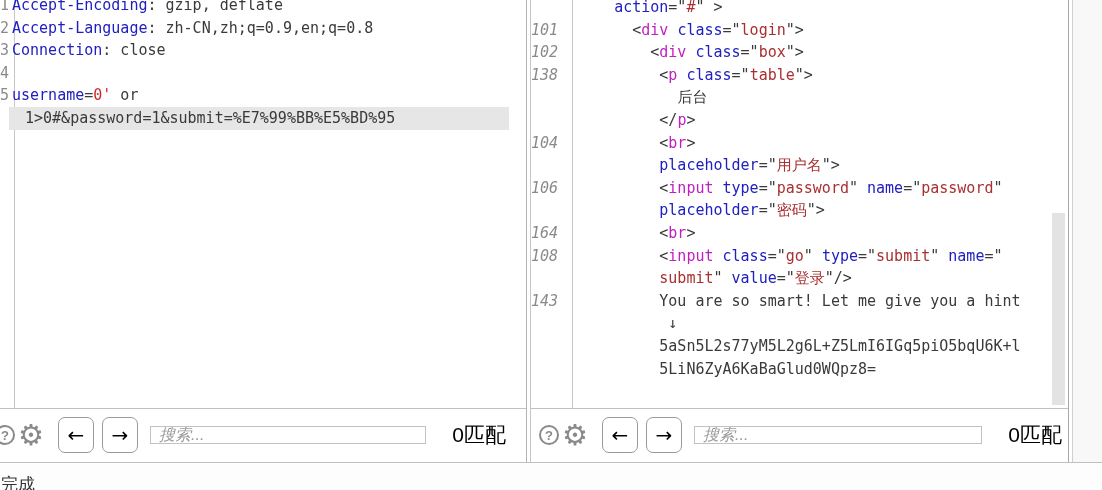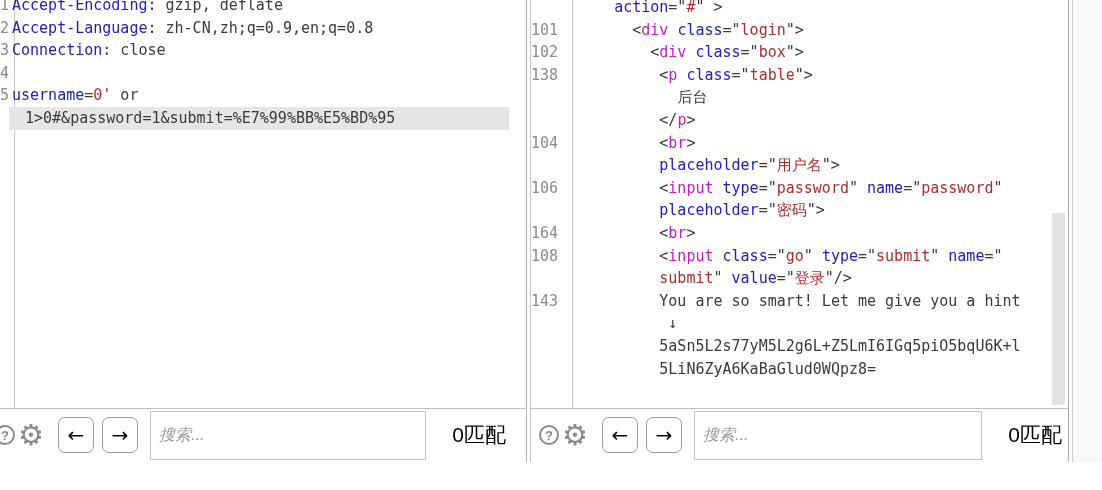--- a/index.html
+++ b/index.html
@@ -22,21 +22,21 @@
   .panel-right .gutter-line{left:41px;}
 
   .rows{position:relative;}
   .panel-left .rows{margin-top:-6px;}
   .panel-right .rows{margin-top:-4px;}
 
   .code-row{display:flex;height:22.6px;line-height:22.6px;
     font-family:"DejaVu Sans Mono","Liberation Mono",monospace;font-size:15px;}
   .gutter{flex:none;text-align:right;color:var(--line-number);}
   .panel-left .gutter{width:9px;padding-right:5px;}
-  .panel-right .gutter{width:33px;padding-right:8px;}
+  .panel-right .gutter{width:33px;padding-right:8px;font-style:italic;}
   .code{flex:1;white-space:pre;color:var(--plain);padding-left:3px;}
   .panel-right .code{padding-left:5px;}
   .code-row.hl .code{position:relative;z-index:0;padding-left:16px;}
   .code-row.hl .code::before{content:"";position:absolute;top:0;bottom:0;left:0;right:17px;
     background:var(--highlight-bg);z-index:-1;}
   .tk-hdr{color:var(--header-name);}
   .tk-attr{color:var(--attr-name);}
   .tk-tag{color:var(--tag-name);}
   .tk-val{color:var(--attr-value);}
   .tk-pval{color:var(--param-value);}
@@ -50,21 +50,21 @@
   .help-icon{flex:none;width:20px;height:20px;border:2px solid #8a8a8a;border-radius:50%;
     color:#8a8a8a;font-size:13px;font-weight:bold;display:flex;align-items:center;justify-content:center;
     margin-right:3px;background:#fff;cursor:pointer;}
   .panel-left .help-icon{margin-left:-5px;}
   .gear-icon{flex:none;font-family:"DejaVu Sans",sans-serif;font-size:29px;line-height:1;color:#8a8a8a;
     margin-right:14px;cursor:pointer;}
   .nav-btn{flex:none;width:36px;height:36px;border:1.5px solid #9a9a9a;border-radius:7px;background:#fff;
     font-family:"DejaVu Sans",sans-serif;font-size:20px;color:#000;margin-right:8px;cursor:pointer;
     display:flex;align-items:center;justify-content:center;padding:0;}
   .nav-btn.next{margin-right:12px;}
-  .search-input{flex:1;height:49px;border:1px solid #c2c2c2;font-size:16px;padding:0 8px;outline:none;
+  .search-input{flex:1;height:18px;border:1px solid #c2c2c2;font-size:16px;padding:0 8px;outline:none;
     font-family:"Liberation Sans",sans-serif;color:#333;background:#fff;min-width:40px;}
   .search-input::placeholder{color:#9a9a9a;font-style:italic;}
   .match-count{flex:none;margin-left:26px;font-size:21px;color:#000;white-space:nowrap;}
 
   .side-strip{position:absolute;top:0;left:1072px;width:30px;height:462px;background:#f8f8f8;
     border-left:1px solid #cfcfcf;}
   .status-bar{position:absolute;left:0;top:462px;width:1102px;height:28px;background:#fdfdfd;
     border-top:1px solid #c0c0c0;overflow:hidden;}
   .status-text{margin:10px 0 0 1px;font-size:17px;color:#333;}
 </style>
@@ -193,14 +193,17 @@
       <div class="gear-icon">⚙</div>
       <button class="nav-btn prev">←</button>
       <button class="nav-btn next">→</button>
       <input class="search-input" value="" placeholder="搜索..." style="">
       <span class="match-count">0匹配</span>
     </div>
   </div>
 
   <div class="side-strip"></div>
 
+  <div class="status-bar">
+    <div class="status-text">完成</div>
+  </div>
 
 </div>
 
 </body></html>

